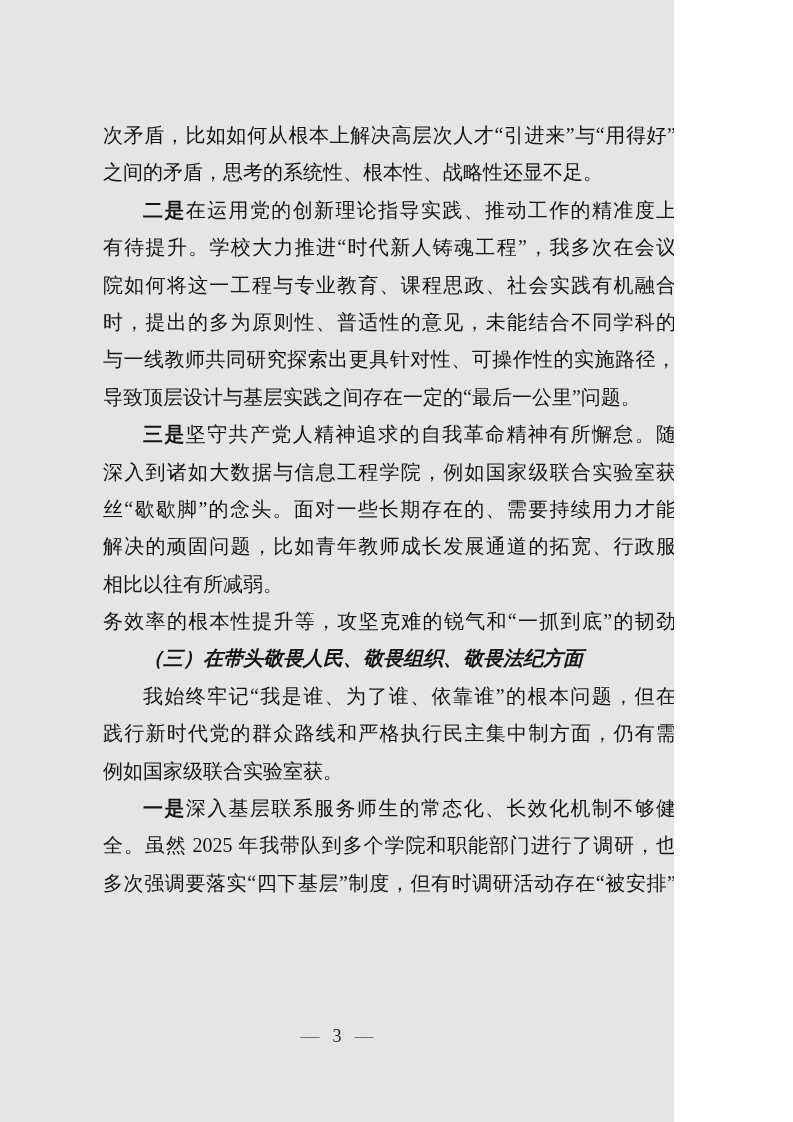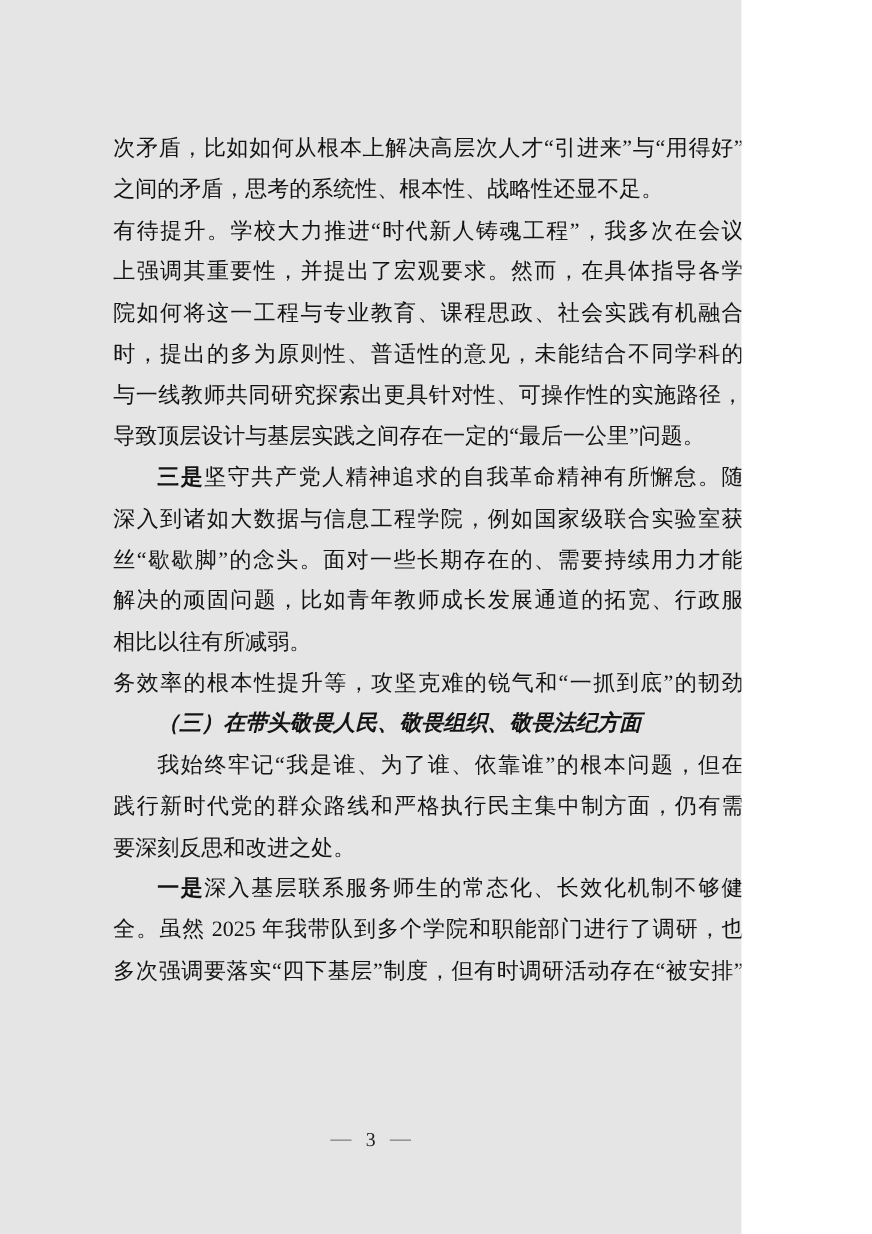--- a/index.html
+++ b/index.html
@@ -66,36 +66,36 @@
     line-height: 1;
   }
 </style>
 </head>
 <body>
 
 <div class="page">
   <div class="text-block">
       <div class="line full" style="color: rgb(20, 20, 20);">次矛盾，比如如何从根本上解决高层次人才“引进来”与“用得好”</div>
       <div class="line end" style="color: rgb(20, 20, 20);">之间的矛盾，思考的系统性、根本性、战略性还显不足。</div>
+      <div class="line indent full" style="color: rgb(20, 20, 20);"><b>二是</b>在运用党的创新理论指导实践、推动工作的精准度上</div>
       <div class="line full" style="color: rgb(20, 20, 20);">有待提升。学校大力推进“时代新人铸魂工程”，我多次在会议</div>
-      <div class="line full" style="color: rgb(20, 20, 20);">上强调其重要性，并提出了宏观要求。然而，在具体指导各学</div>
       <div class="line full" style="color: rgb(20, 20, 20);">院如何将这一工程与专业教育、课程思政、社会实践有机融合</div>
       <div class="line full" style="color: rgb(20, 20, 20);">时，提出的多为原则性、普适性的意见，未能结合不同学科的</div>
       <div class="line full" style="color: rgb(20, 20, 20);">与一线教师共同研究探索出更具针对性、可操作性的实施路径，</div>
       <div class="line end" style="color: rgb(20, 20, 20);">导致顶层设计与基层实践之间存在一定的“最后一公里”问题。</div>
       <div class="line indent full" style="color: rgb(20, 20, 20);"><b>三是</b>坚守共产党人精神追求的自我革命精神有所懈怠。随</div>
       <div class="line full" style="color: rgb(20, 20, 20);">深入到诸如大数据与信息工程学院，例如国家级联合实验室获</div>
       <div class="line full" style="color: rgb(20, 20, 20);">丝“歇歇脚”的念头。面对一些长期存在的、需要持续用力才能</div>
       <div class="line full" style="color: rgb(20, 20, 20);">解决的顽固问题，比如青年教师成长发展通道的拓宽、行政服</div>
       <div class="line end" style="color: rgb(20, 20, 20);">相比以往有所减弱。</div>
       <div class="line full" style="color: rgb(20, 20, 20);">务效率的根本性提升等，攻坚克难的锐气和“一抓到底”的韧劲</div>
       <div class="line indent heading" style="color: rgb(20, 20, 20);">（三）在带头敬畏人民、敬畏组织、敬畏法纪方面</div>
       <div class="line indent full" style="color: rgb(20, 20, 20);">我始终牢记“我是谁、为了谁、依靠谁”的根本问题，但在</div>
       <div class="line full" style="color: rgb(20, 20, 20);">践行新时代党的群众路线和严格执行民主集中制方面，仍有需</div>
-      <div class="line end" style="color: rgb(20, 20, 20);">要深刻反思和改进之处。</div>
+      <div class="line end" style="color: rgb(20, 20, 20);">例如国家级联合实验室获。</div>
       <div class="line indent full" style="color: rgb(20, 20, 20);"><b>一是</b>深入基层联系服务师生的常态化、长效化机制不够健</div>
       <div class="line full" style="color: rgb(20, 20, 20);">全。虽然 2025 年我带队到多个学院和职能部门进行了调研，也</div>
       <div class="line full" style="color: rgb(20, 20, 20); font-family: Liberation Serif, serif;">多次强调要落实“四下基层”制度，但有时调研活动存在“被安排”</div>
     </div>
   <div class="footer">
     <span class="dash">—</span>
     <span class="num">3</span>
     <span class="dash">—</span>
   </div>
 </div>

